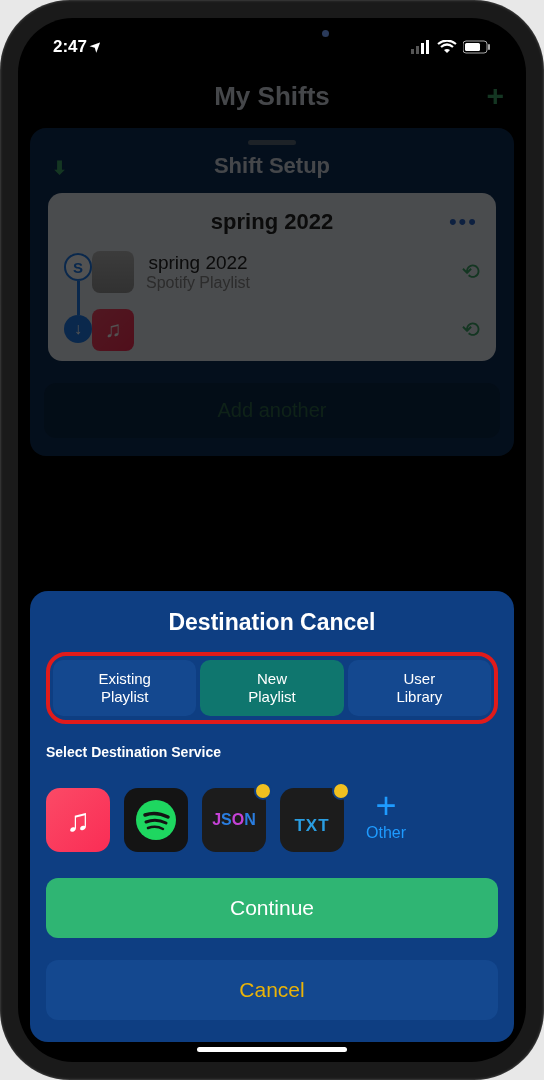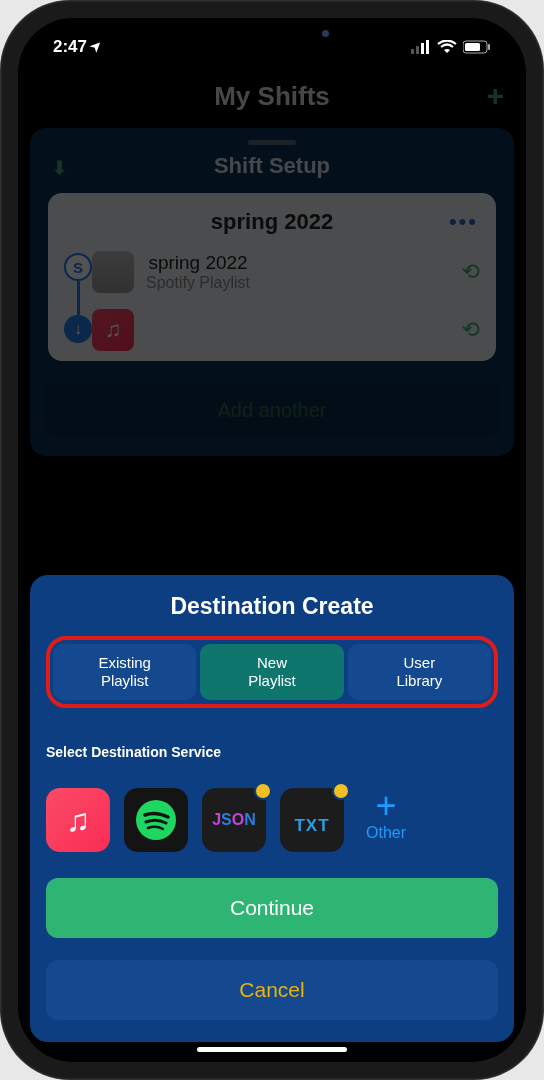--- a/index.html
+++ b/index.html
@@ -158,21 +158,21 @@
     font-size: 23px;
     font-weight: 700;
     margin-bottom: 16px;
   }
   .seg-wrap {
     border: 4px solid #e01b1b;
     border-radius: 20px;
     padding: 4px 3px;
     display: flex;
     gap: 4px;
-    margin-bottom: 36px;
+    margin-bottom: 20px;
   }
   .seg {
     flex: 1;
     text-align: center;
     color: #fff;
     font-size: 15px;
     line-height: 1.2;
     padding: 10px 4px;
     border-radius: 10px;
     background: #14488f;
@@ -298,21 +298,21 @@
               </div>
             </div>
           </div>
         </div>
 
         <div class="add-another">Add another</div>
       </div>
     </div>
 
     <div class="dest-sheet">
-      <div class="dest-title">Destination Create</div>
+      <div class="dest-title">Destination Cancel</div>
 
       <div class="seg-wrap">
         <div class="seg">Existing<br>Playlist</div>
         <div class="seg active">New<br>Playlist</div>
         <div class="seg">User<br>Library</div>
       </div>
 
       <div class="svc-label">Select Destination Service</div>
 
       <div class="svc-row">

